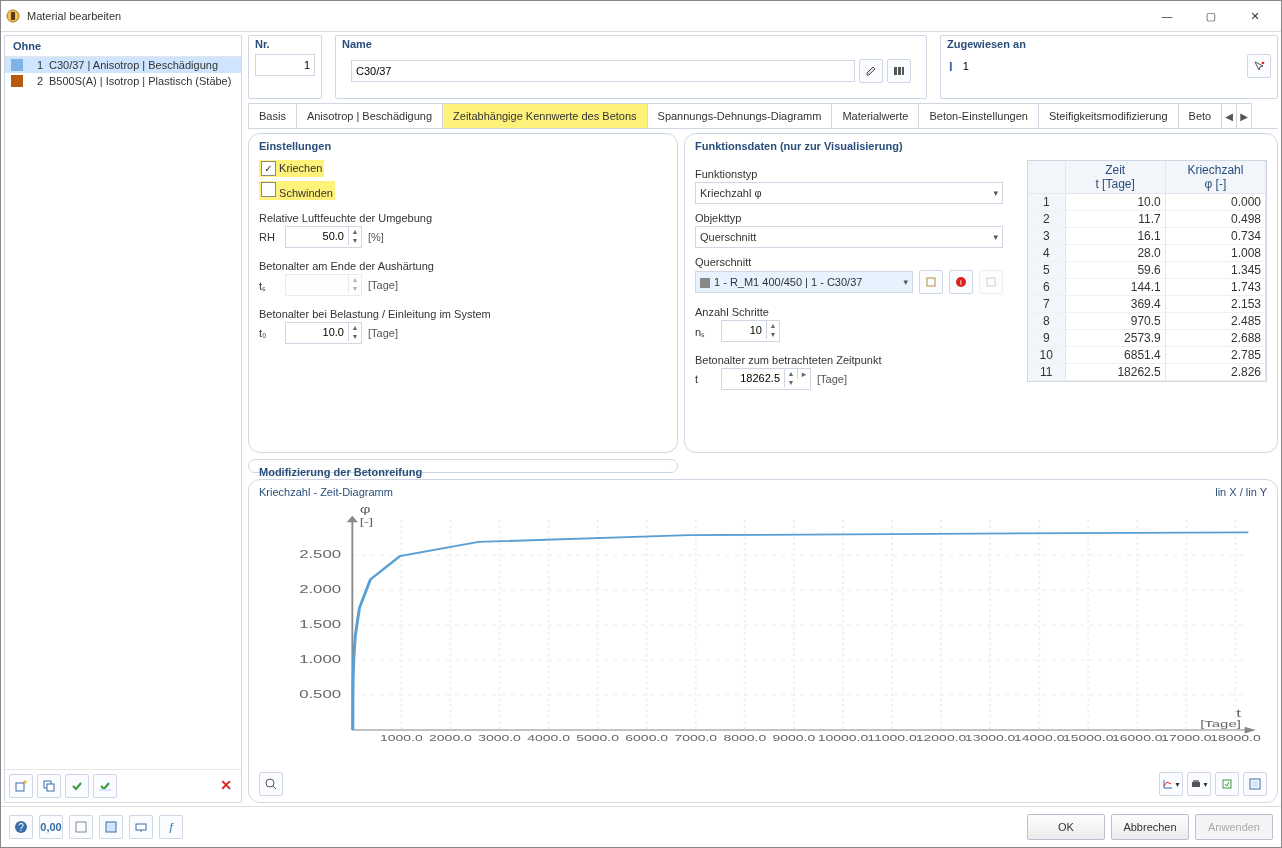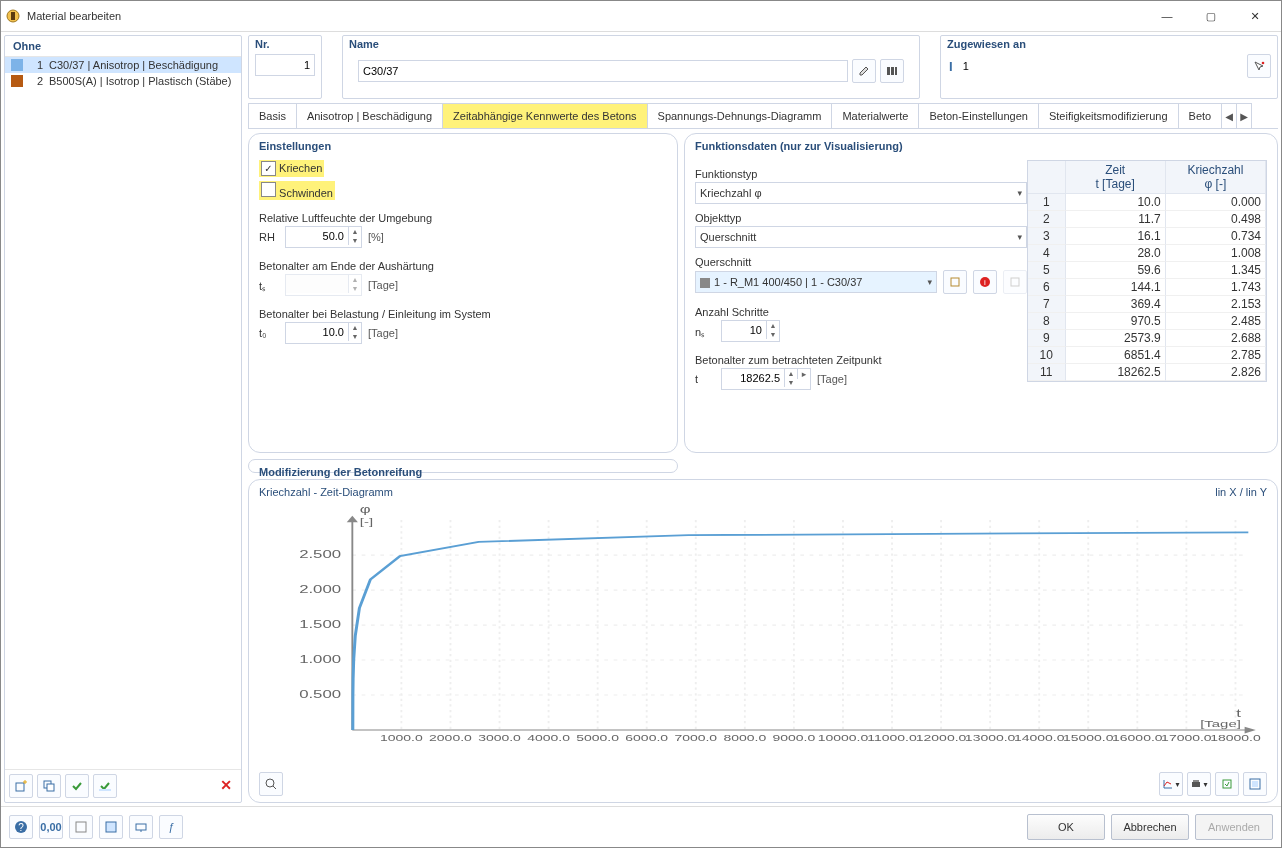--- a/index.html
+++ b/index.html
@@ -13,21 +13,21 @@
 .sidebar{width:236px;border:1px solid #cfd6e4;border-radius:2px;margin:3px;display:flex;flex-direction:column;background:#fff}
 .sidebar-head{padding:4px 8px;color:#2a4e7a;font-weight:600;border-bottom:1px solid #e6e6e6}
 .sidebar-list{flex:1;overflow:auto}
 .sidebar-item{display:flex;align-items:center;padding:2px 6px;cursor:default}
 .sidebar-item .sw{width:12px;height:12px;margin-right:6px}
 .sidebar-item.selected{background:#cfe5ff}
 .sidebar-toolbar{display:flex;gap:4px;padding:4px;border-top:1px solid #e6e6e6}
 .sidebar-toolbar .tbtn{width:22px;height:22px;border:1px solid #cfd6e4;border-radius:2px;display:flex;align-items:center;justify-content:center;background:#fafcff}
 .sidebar-toolbar .spacer{flex:1}
 .main{flex:1;display:flex;flex-direction:column;margin:3px;min-width:0}
-.toprow{display:flex;gap:20px;margin-bottom:4px}
+.toprow{display:flex;gap:13px;margin-bottom:4px}
 .fieldbox{border:1px solid #cfd6e4;border-radius:2px;padding:2px 6px 6px}
 .fieldbox .lbl{color:#2a4e7a;font-weight:600;margin-bottom:4px;display:block}
 .nrbox{width:60px}
 .namebox{flex:1}
 .assignbox{width:324px;position:relative}
 .textinput{width:100%;height:22px;border:1px solid #cfd6e4;box-sizing:border-box;padding:0 4px;font:inherit}
 .textinput.right{text-align:right}
 .namebox .row{display:flex;gap:4px;align-items:center}
 .iconbtn{width:22px;height:22px;border:1px solid #cfd6e4;border-radius:2px;display:flex;align-items:center;justify-content:center;background:#fafcff;flex-shrink:0}
 .tabs{display:flex;border-left:1px solid #cfd6e4;border-bottom:1px solid #cfd6e4;align-items:stretch;position:relative}
@@ -40,21 +40,21 @@
 .row{display:flex;align-items:center;gap:6px;margin-bottom:4px}
 .hl{background:#fff27a;display:inline-block;padding:1px 2px}
 .cb{width:13px;height:13px;border:1px solid #888;display:inline-flex;align-items:center;justify-content:center;font-size:10px;background:#fff}
 .small-label{margin-top:8px;margin-bottom:2px}
 .spin{display:inline-flex;align-items:flex-start;border:1px solid #cfd6e4;height:20px}
 .spin input{border:none;width:54px;text-align:right;padding:0 4px;font:inherit;height:18px}
 .spin .ar{width:12px;display:flex;flex-direction:column;font-size:7px;line-height:7px;color:#666;border-left:1px solid #cfd6e4}
 .spin .ar div{height:9px;display:flex;align-items:center;justify-content:center}
 .sel{width:100%;height:22px;border:1px solid #cfd6e4;box-sizing:border-box;padding:0 4px;display:flex;align-items:center;justify-content:space-between;background:#fff}
 .sel .arrow{font-size:9px;color:#555}
-.func-grid{display:grid;grid-template-columns:1fr 240px;gap:0;flex:1;min-height:0}
+.func-grid{display:grid;grid-template-columns:1fr 240px;gap:24px;flex:1;min-height:0}
 .func-left{display:flex;flex-direction:column}
 .datatable{border:1px solid #cfd6e4;font-size:12px}
 .datatable .tr{display:flex}
 .datatable .th{background:#f2f5fa;color:#2a4e7a;text-align:center;padding:2px 4px;border-right:1px solid #e1e6ef;border-bottom:1px solid #e1e6ef}
 .datatable .td{padding:1px 4px;border-right:1px solid #e1e6ef;border-bottom:1px solid #f0f0f0;text-align:right}
 .datatable .rn{width:30px;text-align:center;background:#f2f5fa}
 .datatable .c1{width:96px}
 .datatable .c2{width:96px}
 .chartpanel{grid-column:1 / span 2}
 .chart-head{display:flex;justify-content:space-between;color:#2a4e7a;margin-bottom:2px}

